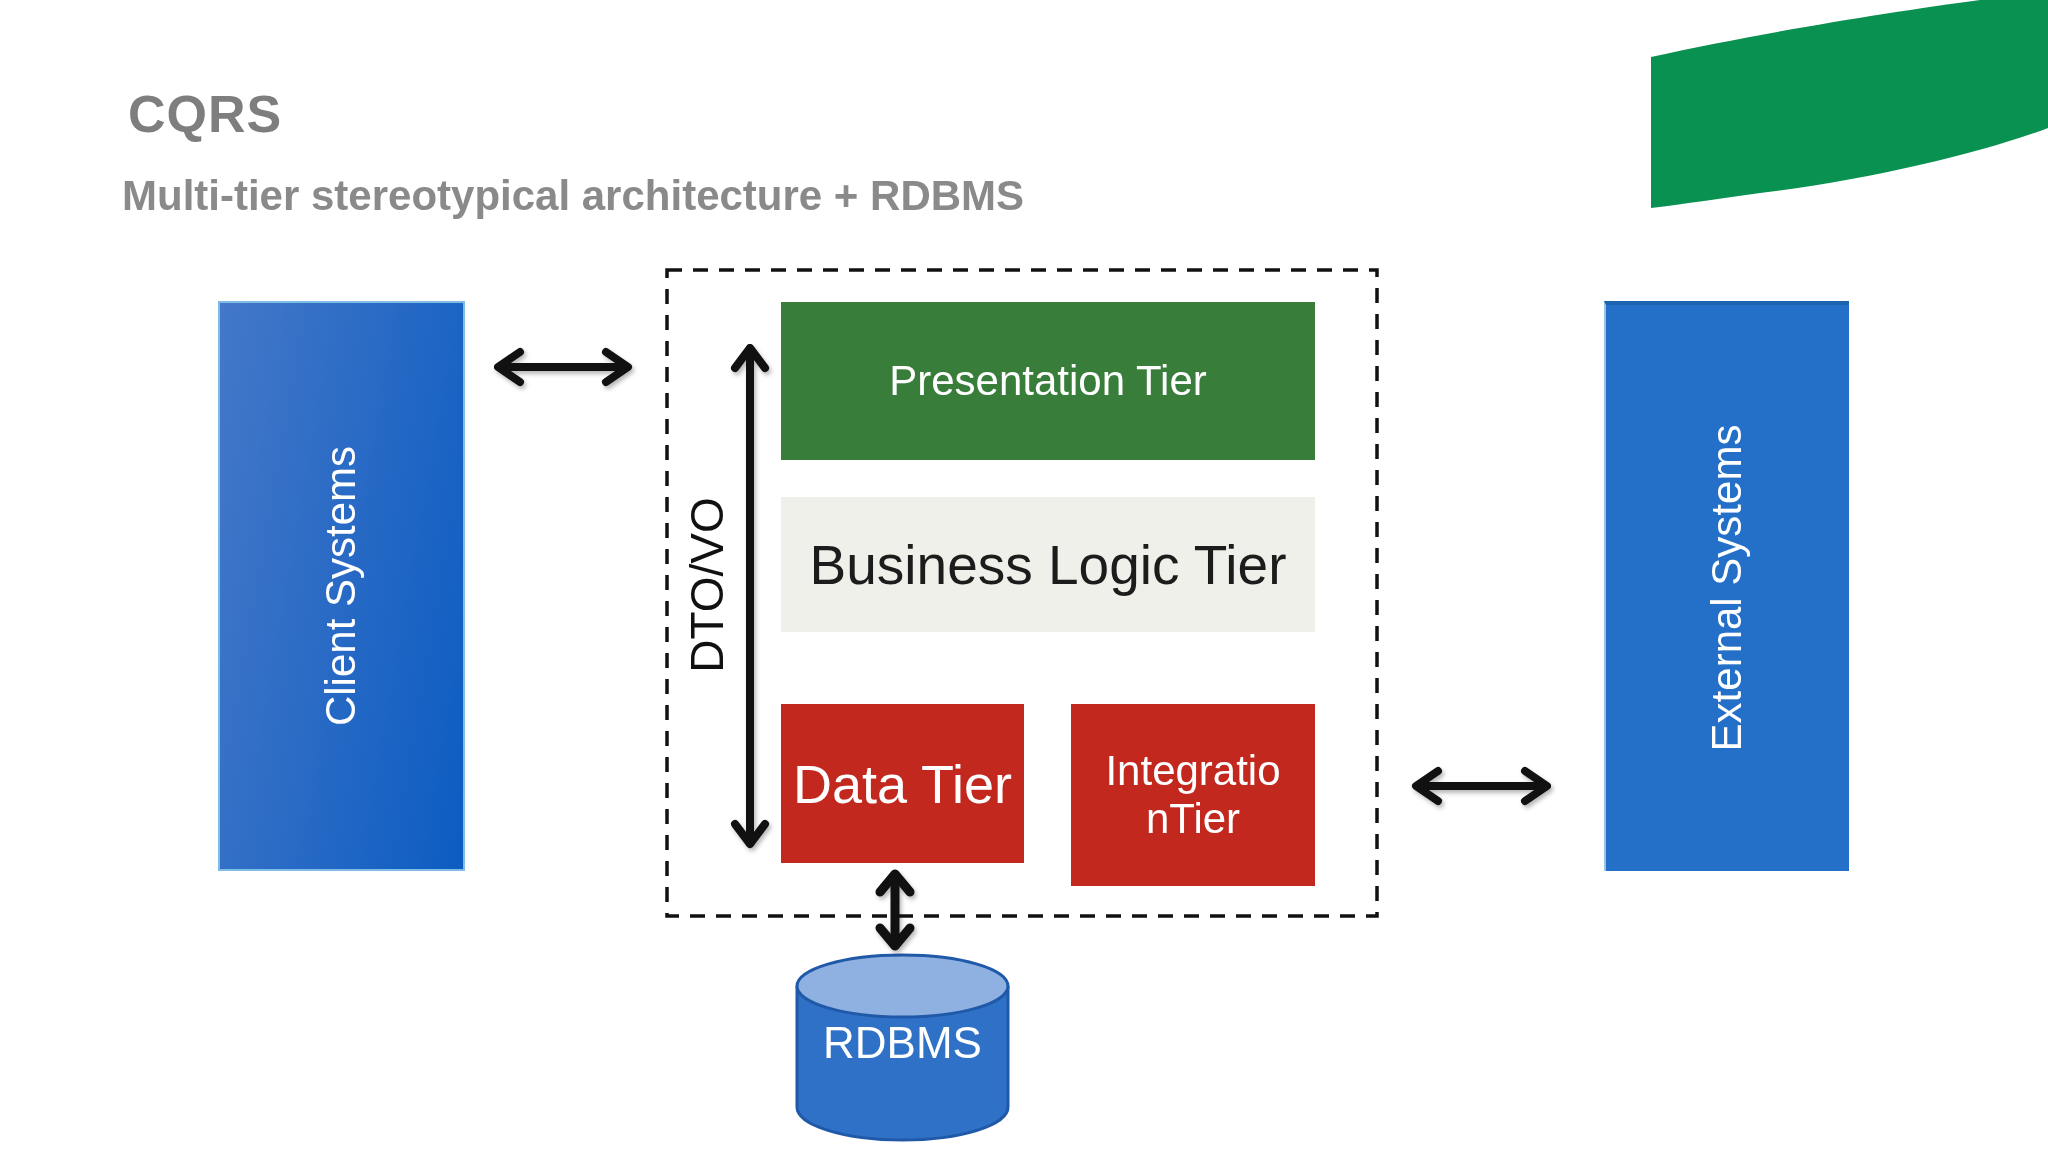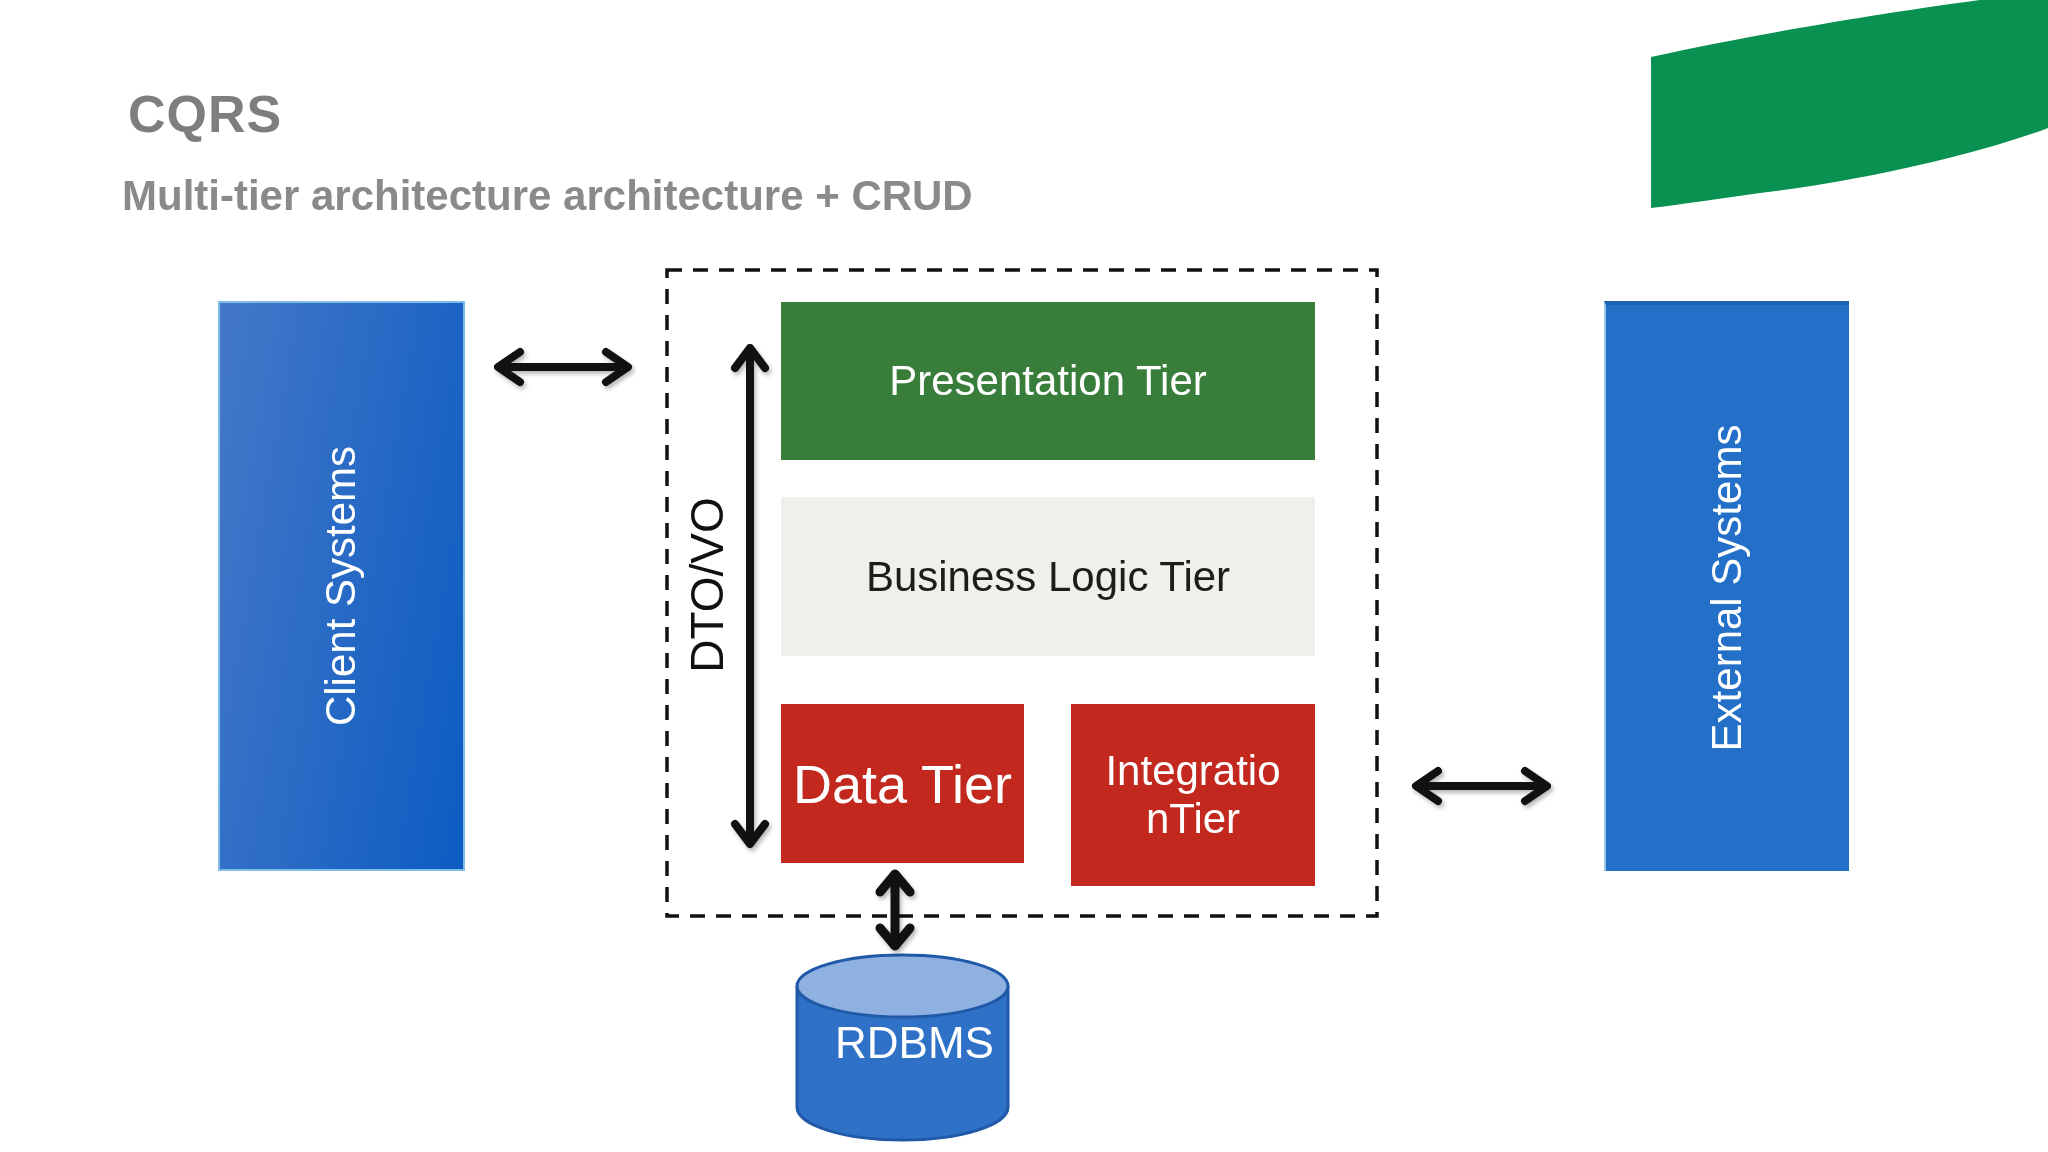--- a/index.html
+++ b/index.html
@@ -40,43 +40,43 @@
   }
   .vlabel{
     color:#fff;font-size:42px;white-space:nowrap;
     transform:rotate(-90deg);
   }
   .presentation-box{
     left:781px;top:302px;width:534px;height:158px;
     background:var(--tier-green);color:#fff;font-size:42px;
   }
   .business-box{
-    left:781px;top:497px;width:534px;height:159px;
-    background:var(--tier-light);color:#1c1c1c;font-size:42px;
+    left:781px;top:497px;width:534px;height:135px;
+    background:var(--tier-light);color:#1c1c1c;font-size:55px;
   }
   .data-box{
     left:781px;top:704px;width:243px;height:159px;
     background:var(--tier-red);color:#fff;font-size:54px;
   }
   .integration-box{
     left:1071px;top:704px;width:244px;height:182px;
     background:var(--tier-red);color:#fff;font-size:42px;line-height:1.15;
     flex-direction:column;
   }
   .dto-label{
     left:707px;top:585px;width:0;height:0;z-index:2;
     display:flex;align-items:center;justify-content:center;
   }
   .dto-label span{
     transform:rotate(-90deg);white-space:nowrap;
     font-size:46px;color:#111;display:block;
   }
   .rdbms-label{
     left:797px;top:1018px;width:211px;z-index:2;text-align:center;
-    color:#fff;font-size:44px;margin-left:12px;
+    color:#fff;font-size:44px;
   }
 </style>
 </head>
 <body>
 
 <svg class="layer abs" viewBox="0 0 2048 1152" xmlns="http://www.w3.org/2000/svg">
 
   <path d="M1651 57 C1760 33 1890 12 1980 0 L2048 0 L2048 128
            C1985 152 1870 180 1760 193 C1722 198 1685 204 1651 208 Z" style="fill:var(--ribbon-green)"></path>
 
@@ -109,21 +109,21 @@
 
     <g>
       <path class="arrow" style="stroke-width:9" d="M895 882 L895 938"></path>
       <path class="arrow" style="stroke-width:9" d="M880 892 L895 874 L910 892"></path>
       <path class="arrow" style="stroke-width:9" d="M880 928 L895 946 L910 928"></path>
     </g>
   </g>
 </svg>
 
 <div class="abs page-title">CQRS</div>
-<div class="abs page-subtitle">Multi-tier architecture architecture + CRUD</div>
+<div class="abs page-subtitle">Multi-tier stereotypical architecture + RDBMS</div>
 
 <div class="abs node client-box">
   <span class="vlabel">Client Systems</span>
 </div>
 
 <div class="abs node external-box">
   <span class="vlabel">External Systems</span>
 </div>
 
 <div class="abs node presentation-box">

